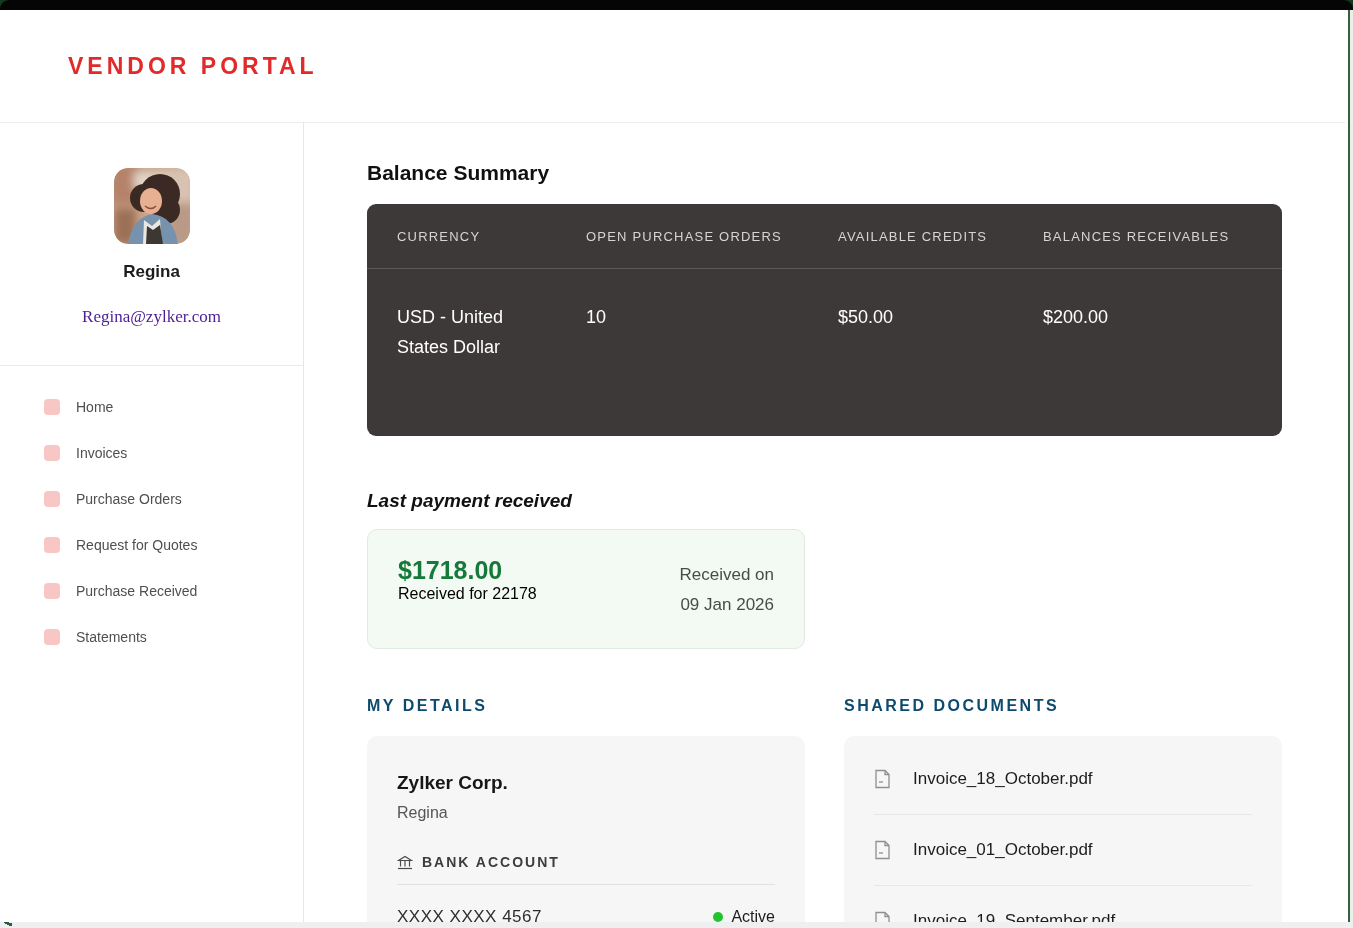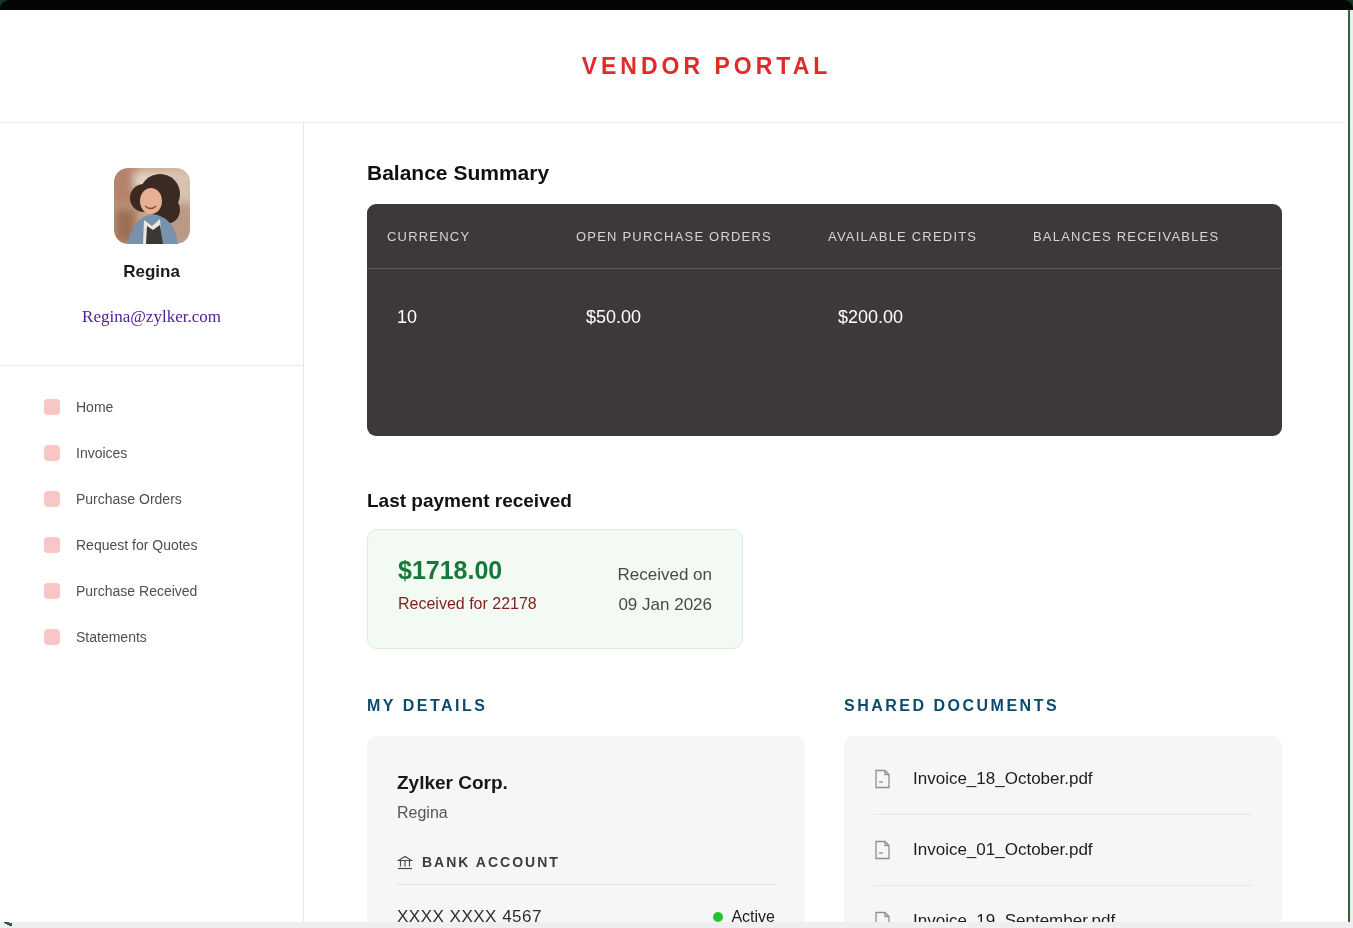--- a/index.html
+++ b/index.html
@@ -11,21 +11,21 @@
   }
   .topbar{position:absolute;top:0;left:0;right:0;height:10px;background:#050505;border-radius:9px 9px 0 0;}
   .rightbar{position:absolute;top:10px;right:0;bottom:6px;width:8px;
     background:linear-gradient(to right,#ffffff 0 3px,#35603f 3px 5px,#e9efe9 5px 8px);}
   .bottombar{position:absolute;bottom:0;left:0;right:0;height:6px;background:#edeff0;}
   .corner-green{position:absolute;bottom:0;left:0;width:12px;height:12px;
     background:radial-gradient(circle at 100% 0%, transparent 0 7px, #2e5a3e 7px 10px, #edeff0 10px);}
   .page{position:absolute;top:10px;left:0;right:8px;bottom:6px;background:#fff;overflow:hidden;}
 
   
-  .app-header{height:112px;display:flex;align-items:center;padding-left:68px;border-bottom:1px solid #ececec;justify-content:center;}
+  .app-header{height:112px;display:flex;align-items:center;padding-left:68px;border-bottom:1px solid #ececec;}
   .brand{color:#e12a2a;font-size:23px;font-weight:800;letter-spacing:4px;}
 
   
   .body-row{display:flex;height:calc(100% - 113px);}
   .sidebar{width:304px;flex:0 0 304px;border-right:1px solid #e7e7e7;box-sizing:border-box;}
   .main{flex:1;padding:0 63px;box-sizing:border-box;overflow:hidden;}
 
   
   .profile{display:flex;flex-direction:column;align-items:center;padding-top:45px;}
   .avatar{width:76px;height:76px;border-radius:14px;overflow:hidden;display:block;}
@@ -35,33 +35,33 @@
 
   
   .nav{list-style:none;margin:0;padding:18px 0 0 44px;}
   .nav li{display:flex;align-items:center;height:46px;cursor:pointer;}
   .nav .sq{width:16px;height:16px;border-radius:4px;background:#f9c6c6;flex:0 0 16px;}
   .nav .lbl{margin-left:16px;font-size:14px;color:#4f4f4f;}
 
   
   .h-balance{margin:38px 0 0 0;font-size:21px;font-weight:600;color:#101010;}
   .balance-table{margin-top:19px;background:#3d3939;border-radius:9px;height:232px;box-sizing:border-box;color:#fff;}
-  .bt-head{display:grid;grid-template-columns:189px 252px 205px auto;padding-left:20px;height:64px;
+  .bt-head{display:grid;grid-template-columns:189px 252px 205px auto;padding-left:30px;height:64px;
     align-items:center;border-bottom:1px solid #5c5858;}
   .bt-head span{font-size:13px;letter-spacing:1.2px;color:#d6d4d4;font-weight:500;}
   .bt-row{display:grid;grid-template-columns:189px 252px 205px auto;padding-left:30px;padding-top:33px;}
   .bt-row div{font-size:18px;line-height:30px;}
   .bt-cell-currency{padding-right:45px;}
 
   
-  .h-lastpay{margin:54px 0 0 0;font-size:19px;font-weight:600;color:#111;}
-  .lp-card{margin-top:17px;width:376px;box-sizing:border-box;background:#f3faf3;border:1px solid #e1eae1;
+  .h-lastpay{margin:54px 0 0 0;font-size:19px;font-weight:600;color:#111;font-style:italic;}
+  .lp-card{margin-top:17px;width:438px;box-sizing:border-box;background:#f3faf3;border:1px solid #e1eae1;
     border-radius:10px;padding:26px 30px 28px 30px;display:flex;justify-content:space-between;}
   .lp-amount{font-size:25px;font-weight:700;color:#15793a;}
-  .lp-for{margin-top:10px;font-size:16px;color:#7f1d1d;}
+  .lp-for{margin-top:0;font-size:16px;color:#000000;}
   .lp-right{text-align:right;font-size:17px;color:#4a4a4a;line-height:30px;padding-top:4px;}
 
   
   .sections{display:flex;justify-content:space-between;margin-top:48px;}
   .section-col{width:438px;}
   .section-title{font-size:16px;font-weight:600;letter-spacing:2.5px;color:#0c4a6e;}
   .panel{margin-top:21px;background:#f6f6f7;border-radius:10px;box-sizing:border-box;}
 
   
   .md-panel{padding:36px 30px 20px 30px;height:240px;}
@@ -167,20 +167,21 @@
       <h2 class="h-balance">Balance Summary</h2>
 
       <div class="balance-table">
         <div class="bt-head">
           <span>CURRENCY</span>
           <span>OPEN PURCHASE ORDERS</span>
           <span>AVAILABLE CREDITS</span>
           <span>BALANCES RECEIVABLES</span>
         </div>
         <div class="bt-row">
+          <div class="bt-cell-currency">USD - United States Dollar</div>
           <div>10</div>
           <div>$50.00</div>
           <div>$200.00</div>
         </div>
       </div>
 
       <h3 class="h-lastpay">Last payment received</h3>
       <div class="lp-card">
         <div>
           <div class="lp-amount">$1718.00</div>

